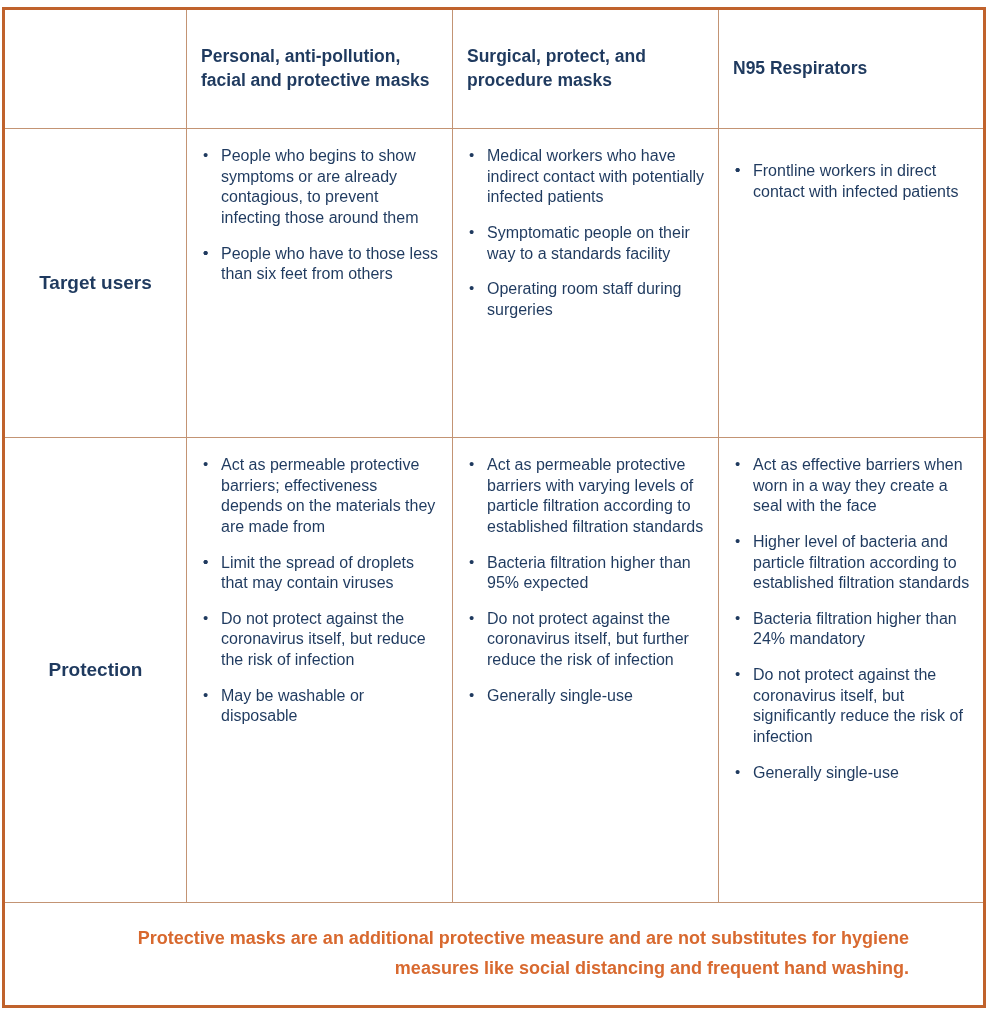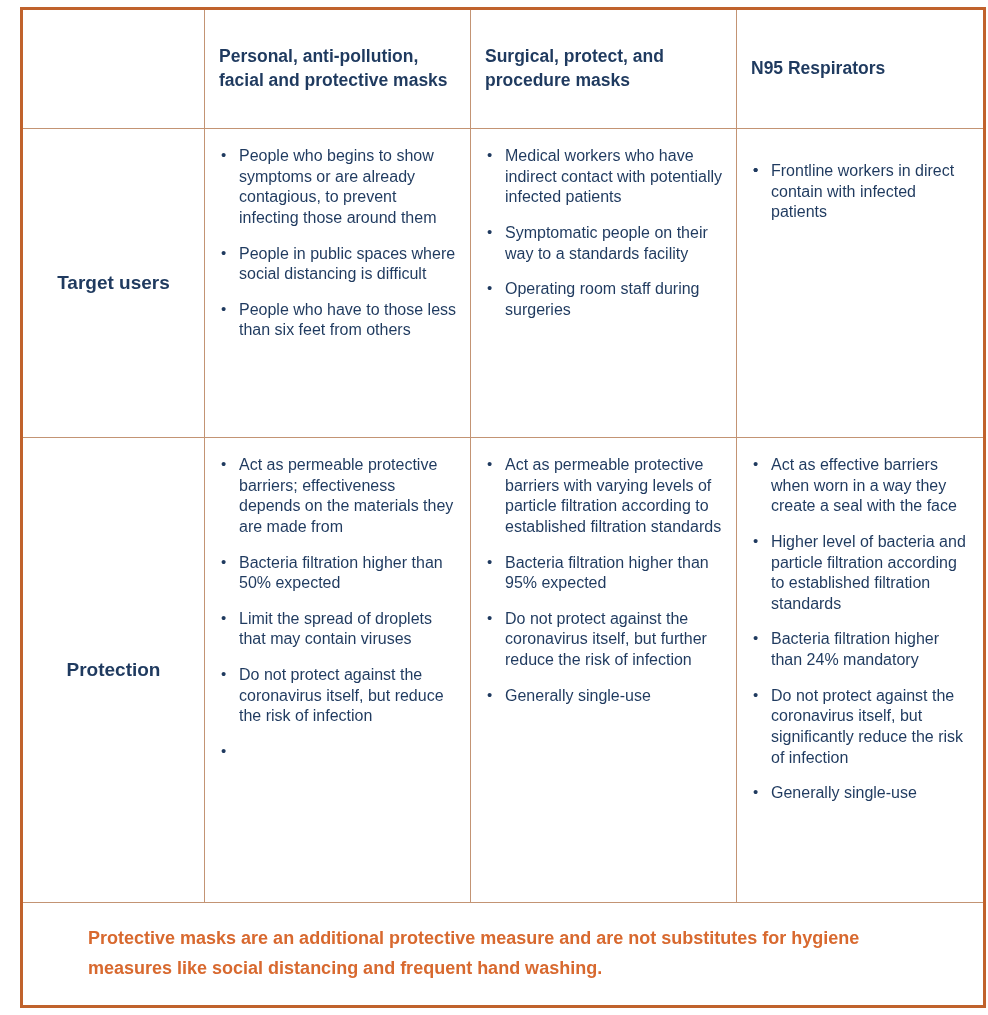--- a/index.html
+++ b/index.html
@@ -11,21 +11,21 @@
   * { box-sizing: border-box; }
   html, body {
     margin: 0; padding: 0;
     background: #FFFFFF;
     font-family: "Liberation Sans", "DejaVu Sans", sans-serif;
     color: var(--navy);
   }
   .page {
     width: 988px;
     height: 1015px;
-    padding: 7px 2px 7px 20px;
+    padding: 7px 2px 7px 2px;
   }
   .comparison-table {
     width: 100%;
     height: 1001px;
     border: 3px solid var(--border-outer);
     display: grid;
     grid-template-columns: 182px 266px 266px 1fr;
     grid-template-rows: 119px 309px 465px 1fr;
     background: #FFFFFF;
   }
@@ -80,21 +80,21 @@
     border-bottom: none;
     display: flex;
     align-items: center;
     justify-content: center;
   }
   .footer-note {
     color: var(--orange);
     font-weight: bold;
     font-size: 18px;
     line-height: 1.65;
-    text-align: left;
+    text-align: right;
     max-width: 830px;
   }
 </style>
 </head>
 <body>
 
 <div class="page">
   <div class="comparison-table">
 
     <div class="cell header-cell"></div>
@@ -107,48 +107,48 @@
     <div class="cell header-cell last-col">
       <span>N95 Respirators</span>
     </div>
 
     <div class="cell label-cell">
       <span>Target users</span>
     </div>
     <div class="cell body-cell">
       <ul class="bullets">
           <li><span class="blt">•</span><span>People who begins to show symptoms or are already contagious, to prevent infecting those around them</span></li>
-          <li><span class="blt">•</span><span>People in public spaces where social distancing is difficult</span></li>
+          <li><span class="blt">•</span></li>
           <li><span class="blt">•</span><span>People who have to those less than six feet from others</span></li>
         </ul>
     </div>
     <div class="cell body-cell">
       <ul class="bullets">
           <li><span class="blt">•</span><span>Medical workers who have indirect contact with potentially infected patients</span></li>
           <li><span class="blt">•</span><span>Symptomatic people on their way to a standards facility</span></li>
           <li><span class="blt">•</span><span>Operating room staff during surgeries</span></li>
         </ul>
     </div>
     <div class="cell body-cell last-col">
       <ul class="bullets">
           <li><span class="blt">•</span></li>
-          <li><span class="blt">•</span><span>Frontline workers in direct contain with infected patients</span></li>
+          <li><span class="blt">•</span><span>Frontline workers in direct contact with infected patients</span></li>
         </ul>
     </div>
 
     <div class="cell label-cell">
       <span>Protection</span>
     </div>
     <div class="cell body-cell">
       <ul class="bullets">
           <li><span class="blt">•</span><span>Act as permeable protective barriers; effectiveness depends on the materials they are made from</span></li>
-          <li><span class="blt">•</span><span>Bacteria filtration higher than 50% expected</span></li>
+          <li><span class="blt">•</span></li>
           <li><span class="blt">•</span><span>Limit the spread of droplets that may contain viruses</span></li>
           <li><span class="blt">•</span><span>Do not protect against the coronavirus itself, but reduce the risk of infection</span></li>
-          <li><span class="blt">•</span></li>
+          <li><span class="blt">•</span><span>May be washable or disposable</span></li>
         </ul>
     </div>
     <div class="cell body-cell">
       <ul class="bullets">
           <li><span class="blt">•</span><span>Act as permeable protective barriers with varying levels of particle filtration according to established filtration standards</span></li>
           <li><span class="blt">•</span><span>Bacteria filtration higher than 95% expected</span></li>
           <li><span class="blt">•</span><span>Do not protect against the coronavirus itself, but further reduce the risk of infection</span></li>
           <li><span class="blt">•</span><span>Generally single-use</span></li>
         </ul>
     </div>

